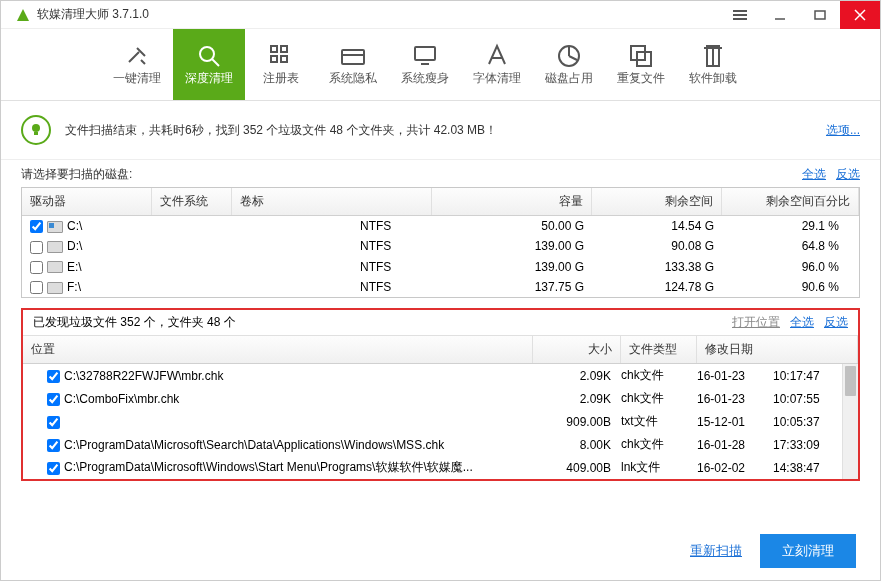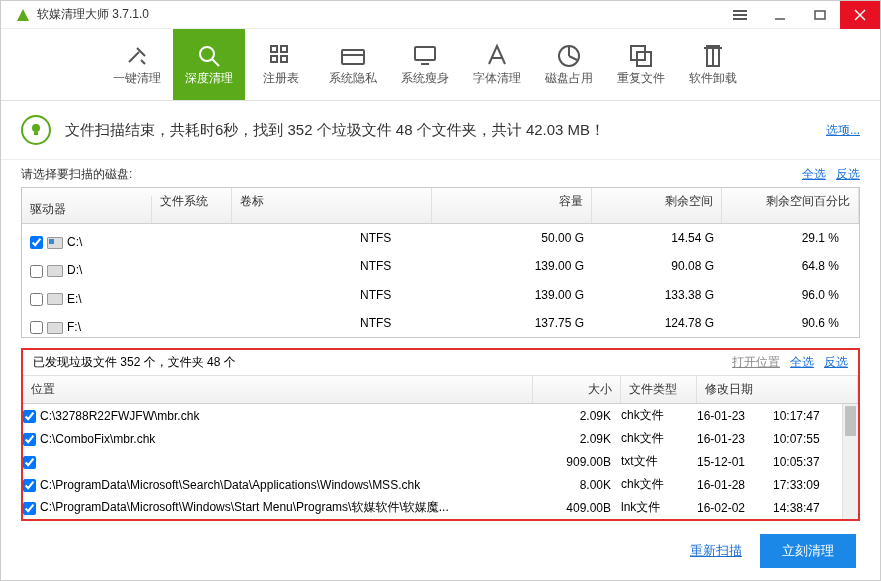--- a/index.html
+++ b/index.html
@@ -19,54 +19,54 @@
 .tool { width: 72px; display: flex; flex-direction: column; align-items: center; justify-content: center; color: #555; cursor: pointer; }
 .tool.active { background: #5aaa19; color: #fff; }
 .tool .ic { width: 28px; height: 28px; display: flex; align-items: center; justify-content: center; }
 .tool .lbl { font-size: 12px; }
 .tool svg { stroke: #555; fill: none; stroke-width: 2; }
 .tool.active svg { stroke: #fff; }
 
 
 .status-row { display: flex; align-items: center; padding: 14px 20px; border-bottom: 1px solid #eee; }
 .bulb { width: 30px; height: 30px; border: 2px solid #5aaa19; border-radius: 50%; display: flex; align-items: center; justify-content: center; margin-right: 14px; }
-.status-text { flex: 1; font-size: 15px; color: #333; }
+.status-text { flex: 1; font-size: 12px; color: #333; }
 .link { color: #1a6fd6; cursor: pointer; text-decoration: underline; margin-left: 10px; }
 
 
 .sect-label-row { display: flex; align-items: center; padding: 6px 20px 4px 20px; color: #333; }
 .sect-label-row .spacer { flex: 1; }
 
 
 .drives-box { margin: 0 20px 10px 20px; border: 1px solid #c8c8c8; }
 .drives-head { display: flex; background: linear-gradient(#fdfdfd, #f0f0f0); border-bottom: 1px solid #d0d0d0; }
 .drives-head .dh { padding: 5px 8px; border-right: 1px solid #e0e0e0; color: #333; }
 .drives-row { display: flex; padding: 3px 8px 3px 0; align-items: center; }
 .dcell { padding: 0 8px; }
 .dcell .chk { margin-right: 4px; vertical-align: middle; }
 .drive-icon { display: inline-block; width: 16px; height: 12px; background: #ddd; border: 1px solid #999; border-radius: 1px; vertical-align: middle; margin-right: 4px; position: relative; }
 .drive-icon.win::after { content:""; position:absolute; left:1px; top:1px; width:5px; height:5px; background:#3b8bd4; }
-.c1 { width: 130px; margin-top: 8px; }
+.c1 { width: 130px; }
 .c2 { width: 200px; }
 .c3 { width: 80px; }
 .c4 { width: 160px; text-align: right; }
 .c5 { width: 130px; text-align: right; }
 .c6 { flex: 1; text-align: right; padding-right: 12px; }
 
 
 .results-box { margin: 0 20px 10px 20px; border: 2px solid #e03030; overflow: hidden; }
 .results-head-row { display: flex; align-items: center; padding: 4px 10px; border-bottom: 1px solid #e0e0e0; }
 .results-head-row .spacer { flex: 1; }
 .files-head { display: flex; background: linear-gradient(#fdfdfd, #f0f0f0); border-bottom: 1px solid #d0d0d0; }
 .files-head .fh { padding: 5px 8px; border-right: 1px solid #e0e0e0; color: #333; }
 .files-body { position: relative; }
 .scrollbar { position: absolute; right: 0; top: 0; bottom: 0; width: 16px; background: #f0f0f0; border-left: 1px solid #e0e0e0; }
 .scrollbar .thumb { position: absolute; left: 2px; right: 2px; top: 2px; height: 30px; background: #c0c0c0; border-radius: 1px; }
 .file-row { display: flex; padding: 3px 0; align-items: center; }
-.fc1 { width: 510px; padding-left: 0; }
+.fc1 { width: 510px; padding-left: 24px; }
 .fc1 .chk { margin-right: 4px; vertical-align: middle; }
 .fc2 { width: 88px; text-align: right; padding-right: 10px; }
 .fc3 { width: 76px; text-align: left; }
 .fc4 { width: 76px; text-align: left; }
 .fc5 { width: 76px; text-align: left; }
 
 
 .bottom { position: absolute; bottom: 12px; right: 24px; display: flex; align-items: center; gap: 18px; }
 .btn-scan { color: #1a6fd6; text-decoration: underline; cursor: pointer; font-size: 13px; }
 .btn-clean { background: #1b87e6; color: #fff; padding: 8px 22px; cursor: pointer; font-size: 13px; }

